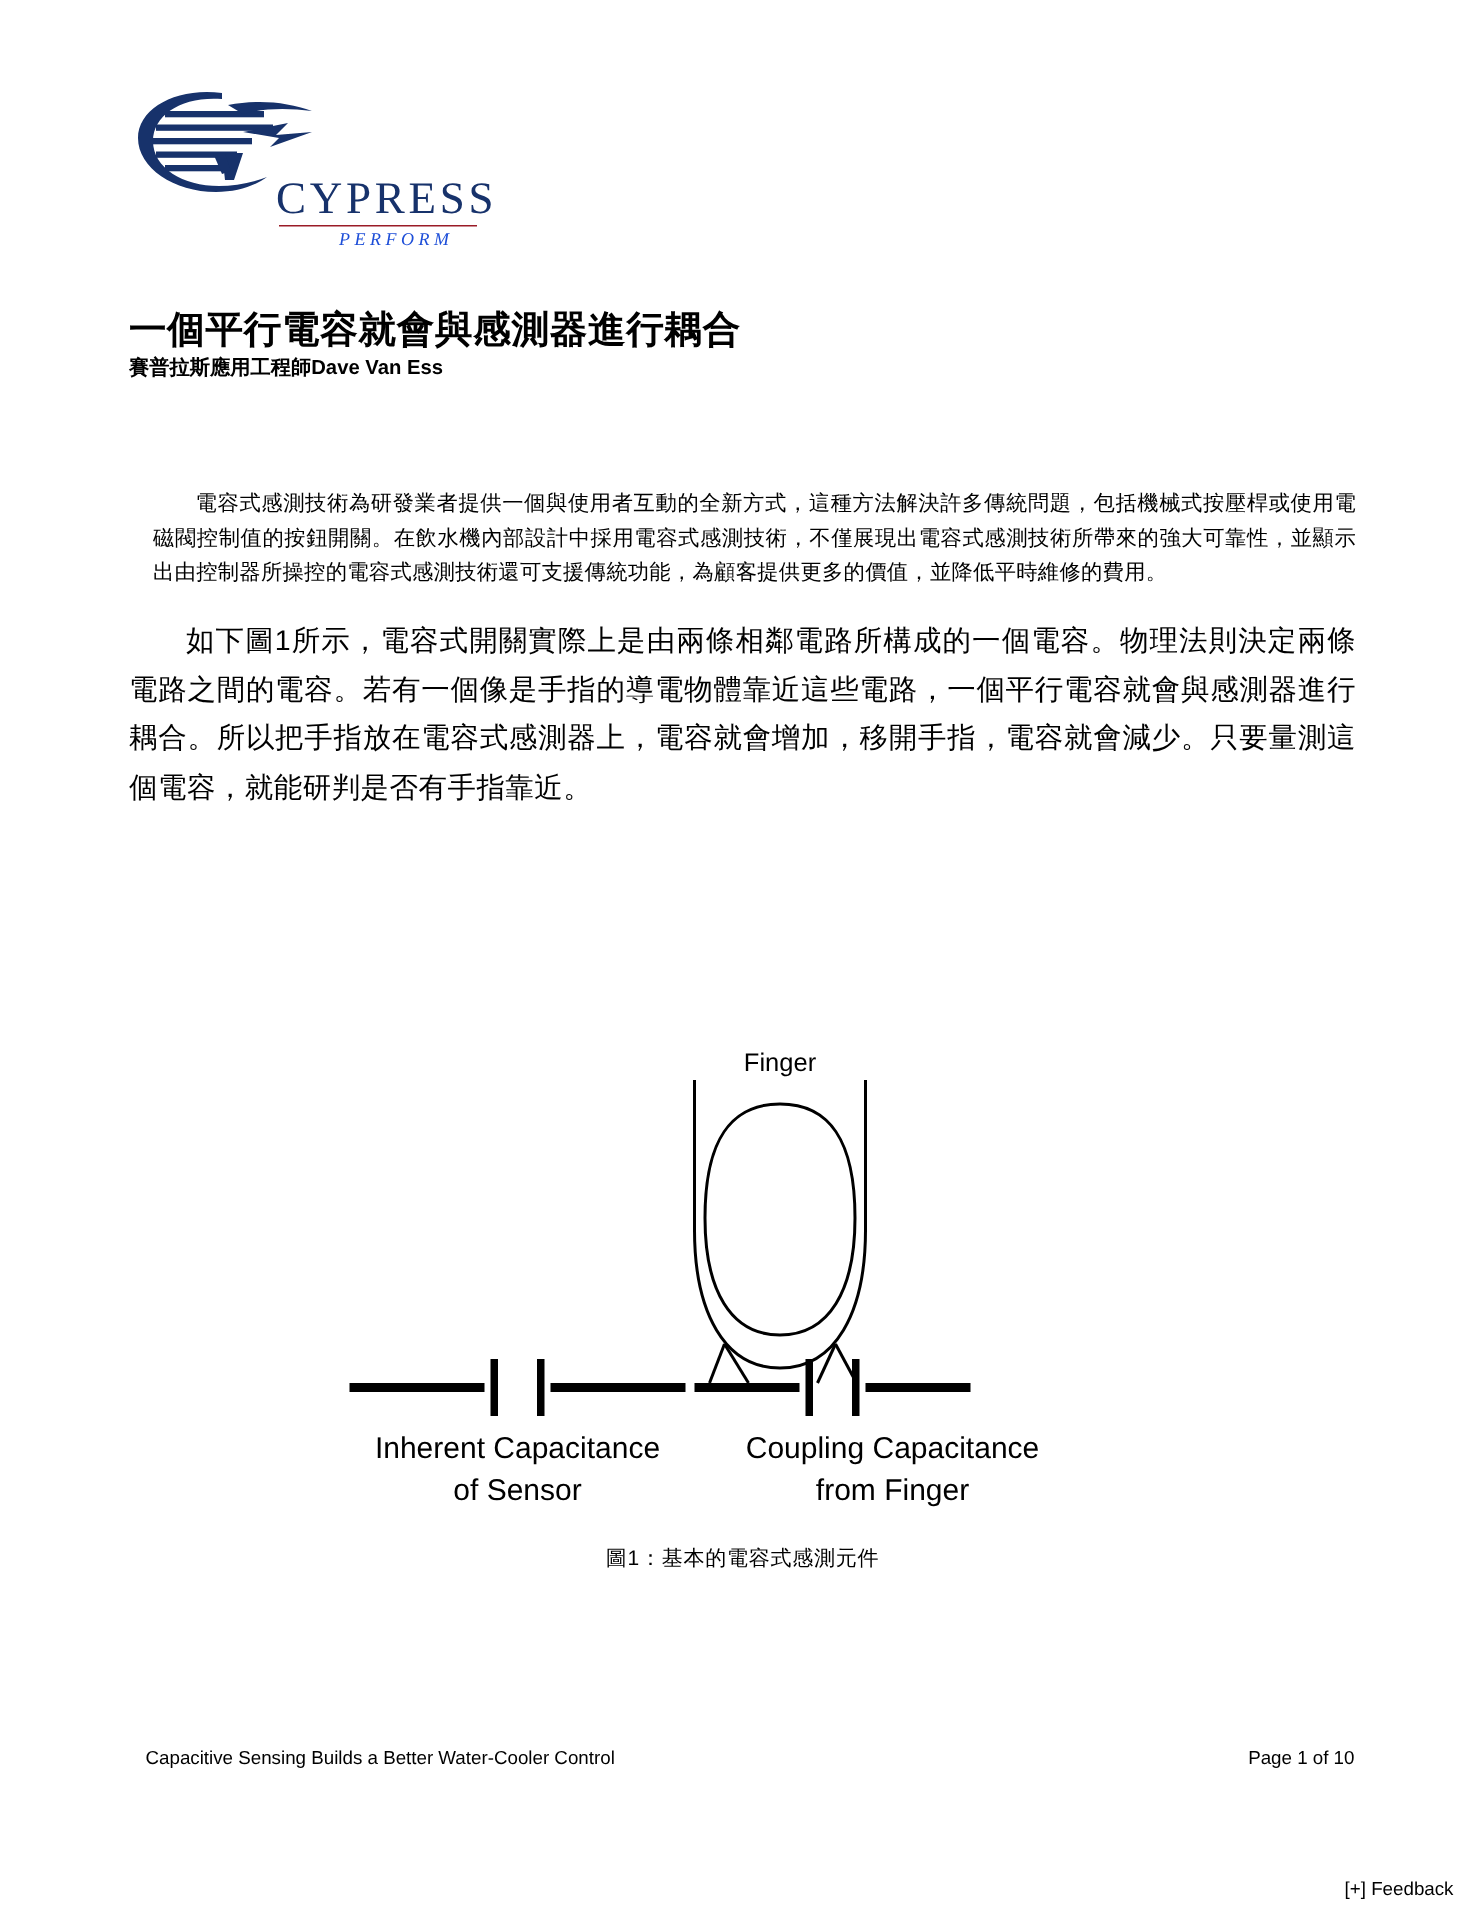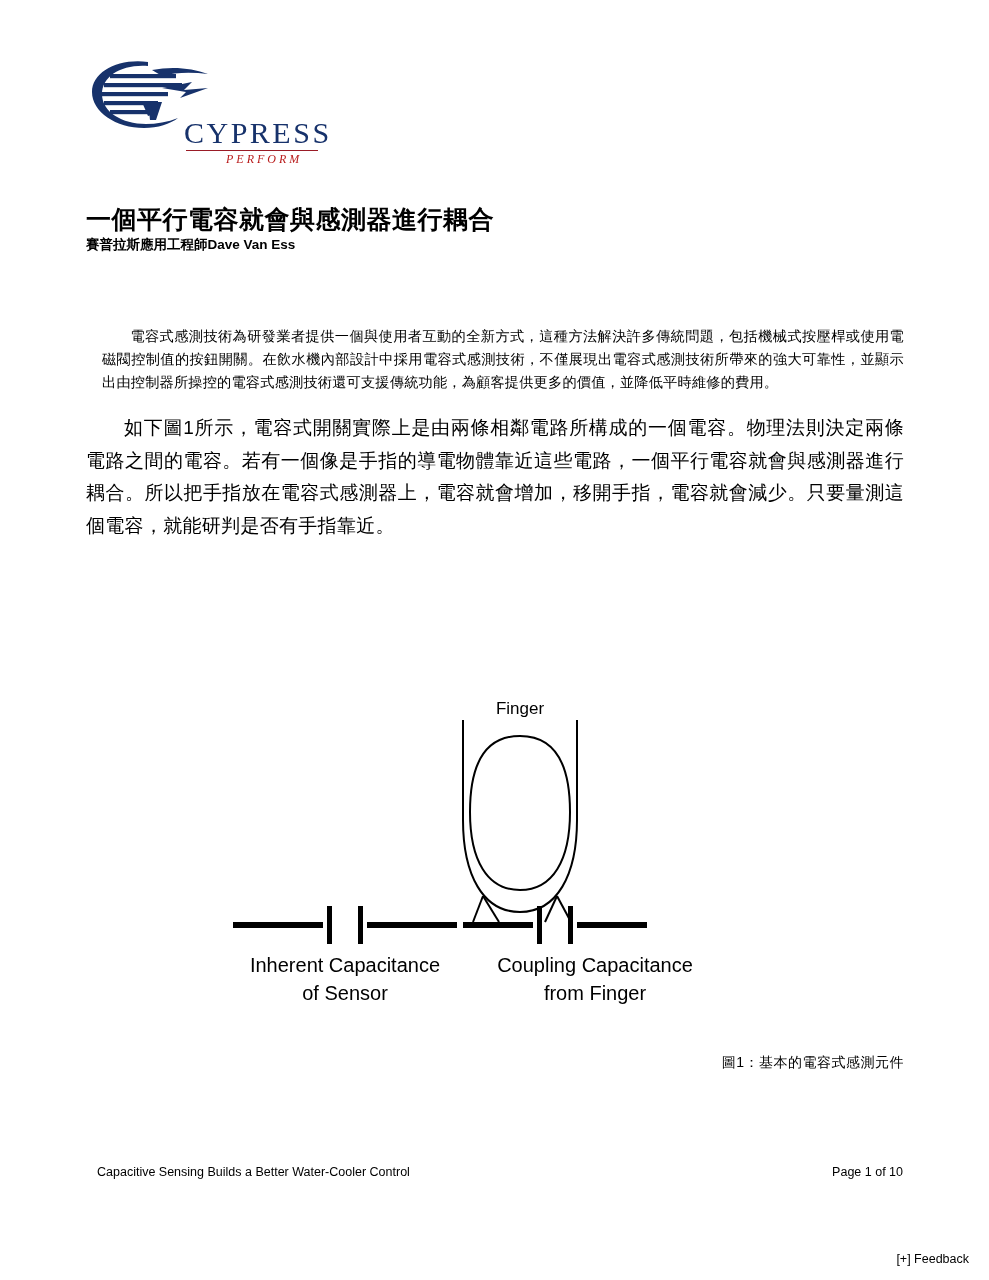--- a/index.html
+++ b/index.html
@@ -61,21 +61,21 @@
     background: #9a1b26;
   }
   .logo-perform {
     position: absolute;
     left: 138px;
     top: 94px;
     font-family: "Liberation Serif", serif;
     font-style: italic;
     font-size: 12px;
     letter-spacing: 3px;
-    color: #b91c1c;
+    color: #1d4ed8;
   }
 
   
   .doc-title {
     position: absolute;
     left: 86px;
     top: 186px;
     font-size: 25px;
     font-weight: bold;
     color: #000;
@@ -113,25 +113,24 @@
     text-indent: 2em;
     letter-spacing: 0.3px;
   }
 
   
   .figure {
     position: absolute;
     left: 86px;
     top: 700px;
     width: 818px;
-    text-align: right;
+    text-align: center;
   }
   .figure svg { display: block; margin: 0 auto; }
   .figure-caption {
-    margin-top: 24px;
     font-size: 14px;
     letter-spacing: 0.5px;
   }
 
   
   .footer {
     position: absolute;
     left: 86px;
     right: 86px;
     top: 1165px;

